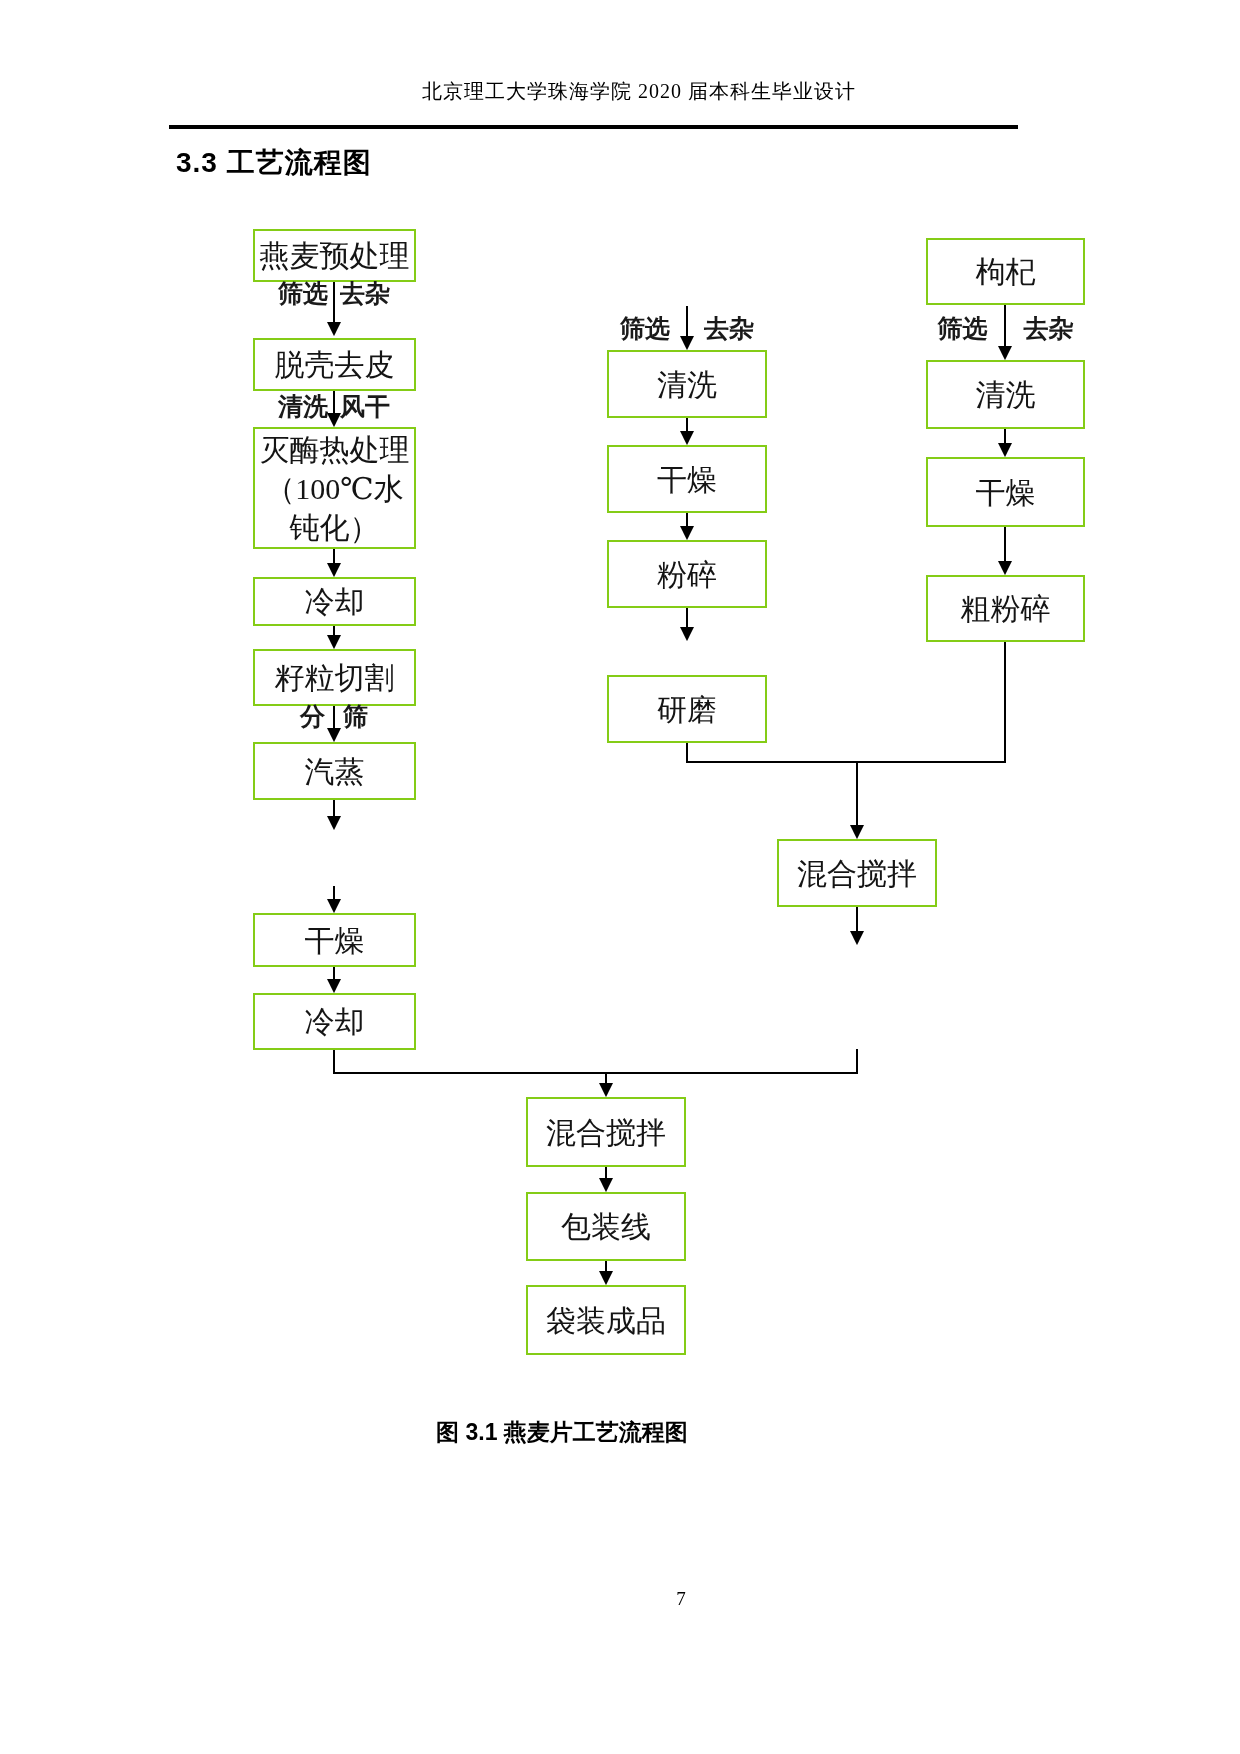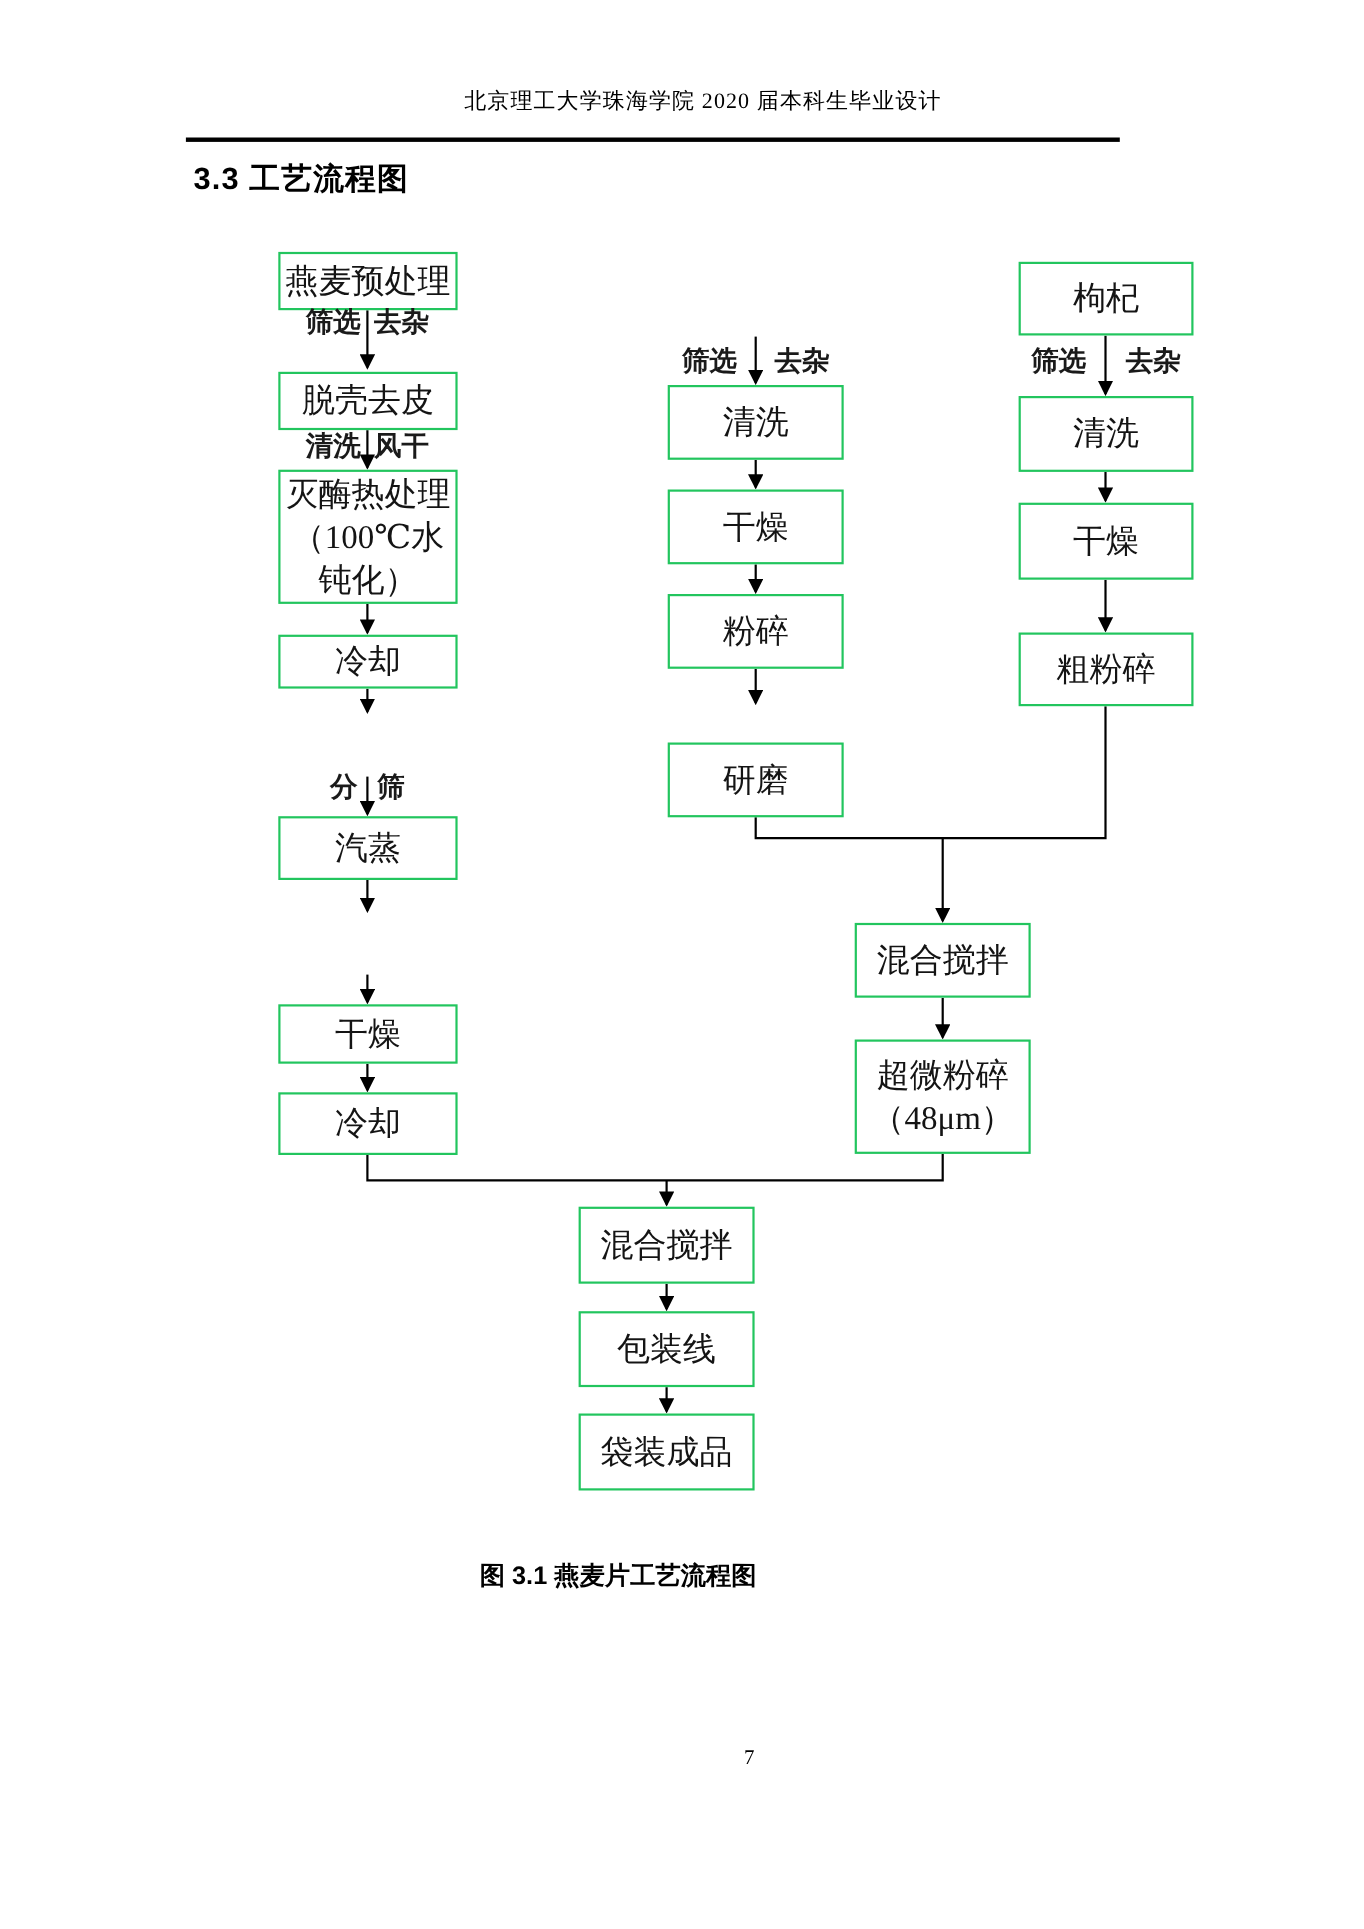--- a/index.html
+++ b/index.html
@@ -17,21 +17,21 @@
     position:absolute; left:150px; top:125px; width:849px; height:4px;
     background:#000;
   }
   .section-heading {
     position:absolute; left:157px; top:144px; margin:0;
     font-family:"Liberation Sans","DejaVu Sans",sans-serif;
     font-weight:bold; font-size:28px; color:#000; letter-spacing:1px;
   }
   .fb {
     position:absolute; box-sizing:border-box;
-    border:2px solid #22c55e; background:#ffffff;
+    border:2px solid #84cc16; background:#ffffff;
     display:flex; align-items:center; justify-content:center;
     text-align:center; font-size:30px; line-height:1.3; color:#141414;
     white-space:pre-line;
   }
   .elabel {
     position:absolute; display:flex; justify-content:center; align-items:center;
     font-size:25px; line-height:28px; color:#1a1a1a; white-space:nowrap;font-weight:bold;
   }
   .connectors { position:absolute; left:0; top:0; }
   .caption {
@@ -90,37 +90,36 @@
       <path d="M587,1261 L587,1283" marker-end="url(#ah)"></path>
     </g>
   </svg>
 
   <div class="fb" style="left:234px;top:229px;width:163px;height:53px">燕麦预处理</div>
   <div class="fb" style="left:234px;top:338px;width:163px;height:53px">脱壳去皮</div>
   <div class="fb" style="left:234px;top:427px;width:163px;height:122px">灭酶热处理
 （100℃水
 钝化）</div>
   <div class="fb" style="left:234px;top:577px;width:163px;height:49px">冷却</div>
+  <div class="fb" style="left:234px;top:649px;width:163px;height:57px">籽粒切割</div>
   <div class="fb" style="left:234px;top:742px;width:163px;height:58px">汽蒸</div>
   <div class="fb" style="left:234px;top:913px;width:163px;height:54px">干燥</div>
   <div class="fb" style="left:234px;top:993px;width:163px;height:57px">冷却</div>
 
   <div class="fb" style="left:588px;top:350px;width:160px;height:68px">清洗</div>
   <div class="fb" style="left:588px;top:445px;width:160px;height:68px">干燥</div>
   <div class="fb" style="left:588px;top:540px;width:160px;height:68px">粉碎</div>
   <div class="fb" style="left:588px;top:675px;width:160px;height:68px">研磨</div>
 
   <div class="fb" style="left:907px;top:238px;width:159px;height:67px">枸杞</div>
   <div class="fb" style="left:907px;top:360px;width:159px;height:69px">清洗</div>
   <div class="fb" style="left:907px;top:457px;width:159px;height:70px">干燥</div>
   <div class="fb" style="left:907px;top:575px;width:159px;height:67px">粗粉碎</div>
 
   <div class="fb" style="left:758px;top:839px;width:160px;height:68px">混合搅拌</div>
-  <div class="fb" style="left:758px;top:945px;width:160px;height:104px">超微粉碎
-（48μm）</div>
 
   <div class="fb" style="left:507px;top:1097px;width:160px;height:70px">混合搅拌</div>
   <div class="fb" style="left:507px;top:1192px;width:160px;height:69px">包装线</div>
   <div class="fb" style="left:507px;top:1285px;width:160px;height:70px">袋装成品</div>
 
   <div class="elabel" style="left:235px;top:280px;width:160px;gap:12px">
     <span>筛选</span>
     <span>去杂</span>
   </div>
   <div class="elabel" style="left:235px;top:393px;width:160px;gap:12px">

